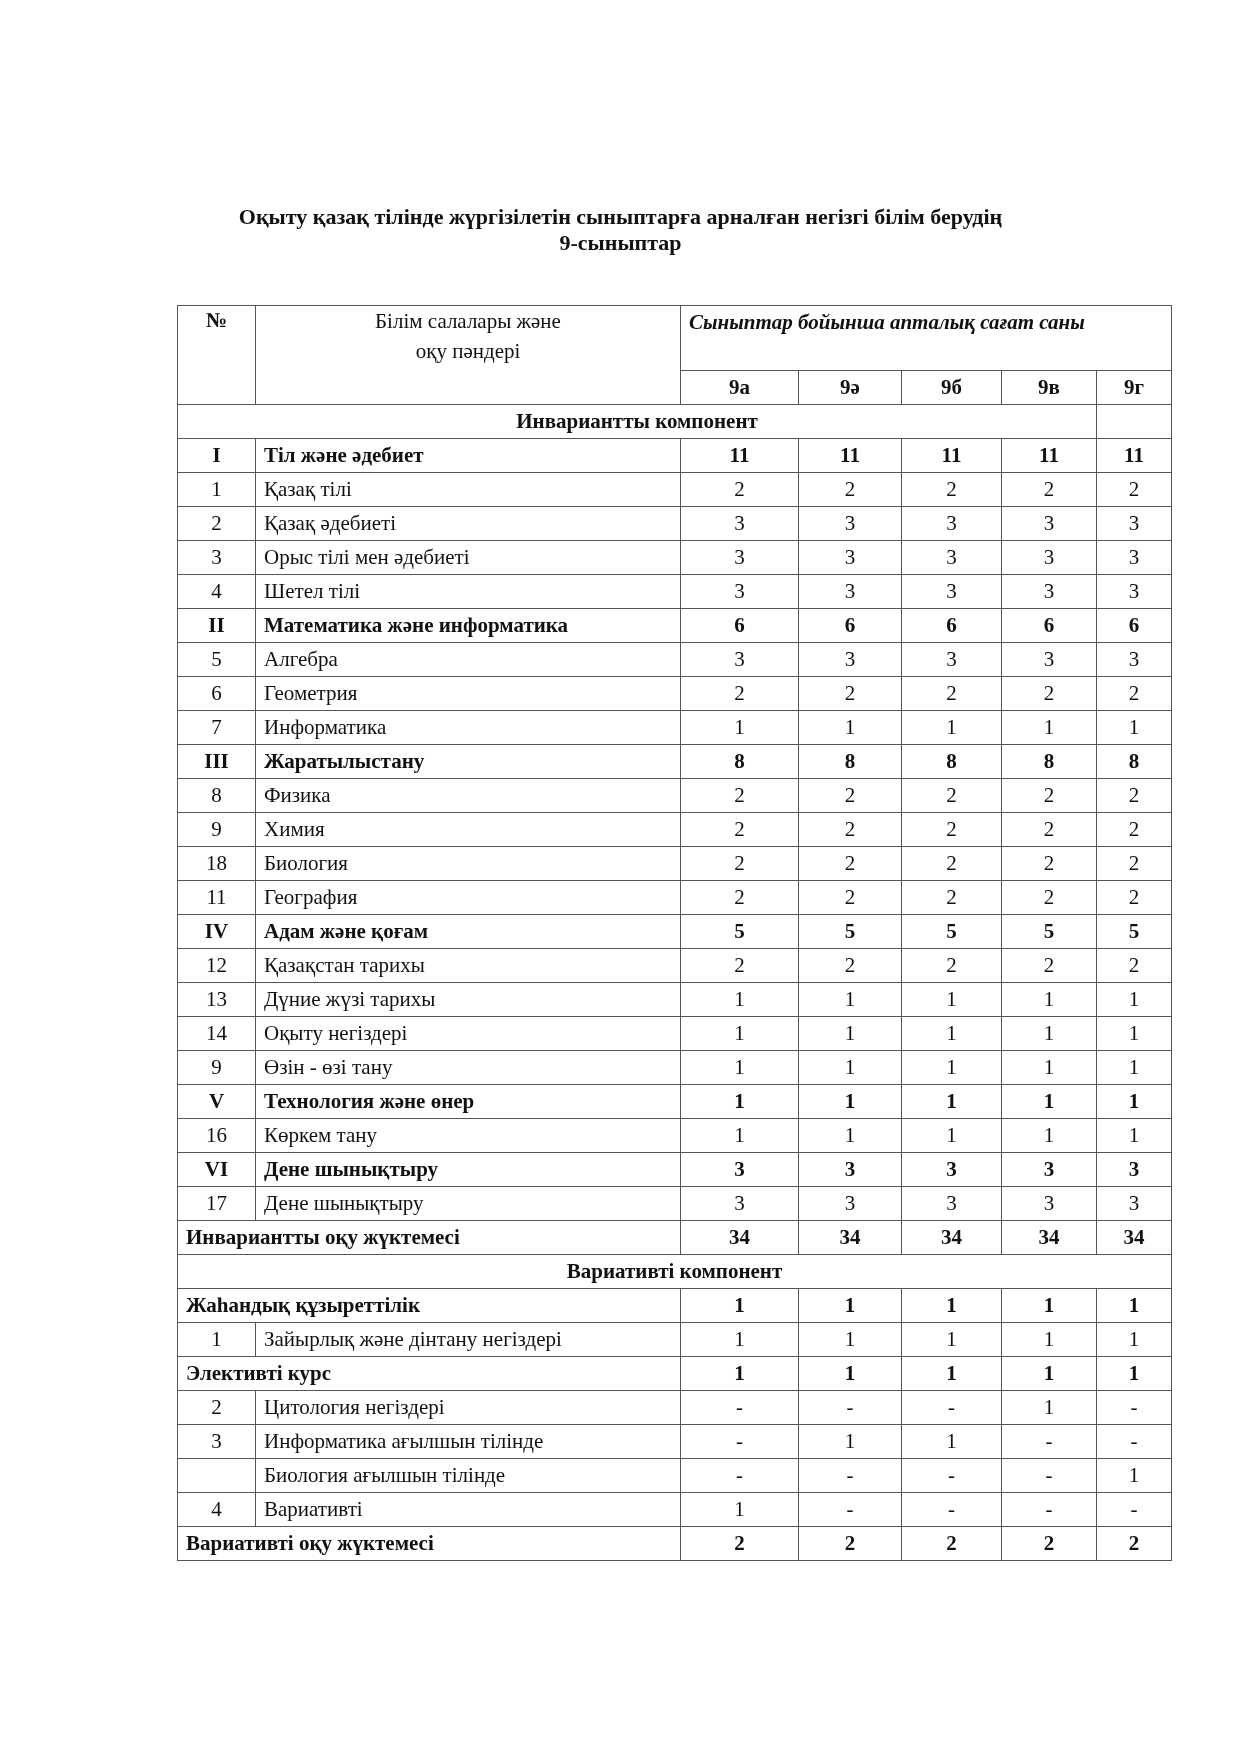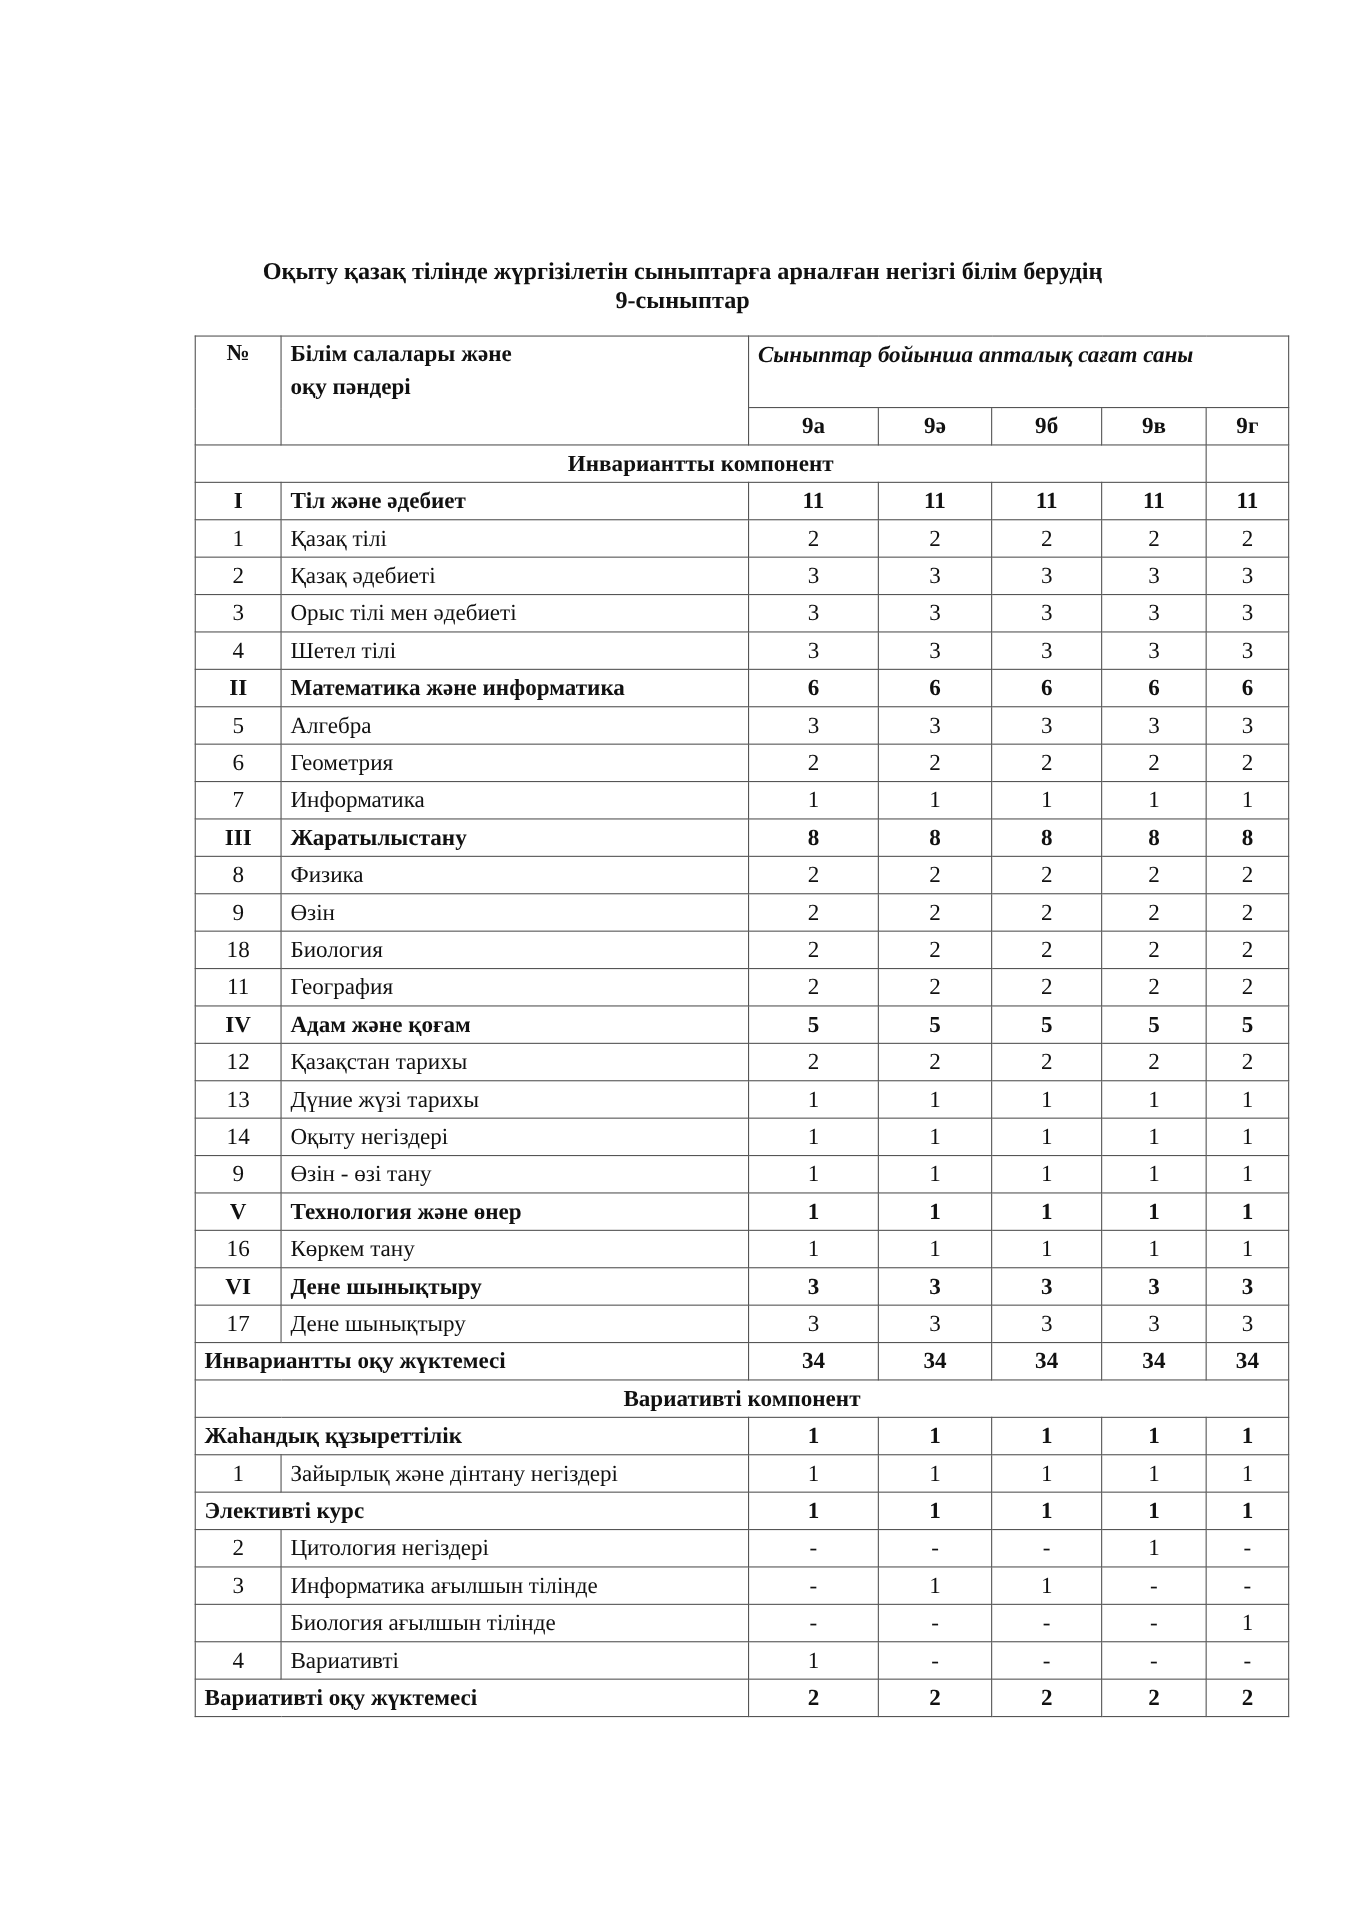--- a/index.html
+++ b/index.html
@@ -1,29 +1,29 @@
 <!DOCTYPE html>
 <html><head>
 <meta charset="utf-8">
 <style>
   html, body { margin: 0; padding: 0; background: #ffffff; }
   body { width: 1241px; height: 1755px; position: relative; overflow: hidden;
          font-family: "Liberation Serif", "DejaVu Serif", serif; color: #111; }
   .title { position: absolute; left: 0; width: 1241px; text-align: center;
-           font-weight: bold; font-size: 22px; line-height: 26px; top: 234px; }
+           font-weight: bold; font-size: 22px; line-height: 26px; top: 204px; }
   .title div { height: 26px; }
   table.plan { position: absolute; left: 177px; top: 305px; width: 994px;
                border-collapse: collapse; table-layout: fixed; font-size: 21px; }
   table.plan td { border: 1.4px solid #555; padding: 0 8px; height: 33px;
                   line-height: 33px; white-space: nowrap; overflow: hidden; }
   table.plan td.c { text-align: center; padding: 0; }
   table.plan td.b { font-weight: bold; }
   tr.hdr1 td { height: 62px; line-height: 28px; vertical-align: top; padding-top: 2px; }
   tr.hdr2 td { height: 33px; }
-  .hdr-subject { text-align: left; font-weight: bold; }
+  .hdr-subject { text-align: center; font-weight: normal; }
   .hdr-hours { font-weight: bold; text-align: justify; text-align-last: left; white-space: normal !important; font-style: italic; }
 </style>
 </head>
 <body>
 
 <div class="title">
   <div>Оқыту қазақ тілінде жүргізілетін сыныптарға арналған негізгі  білім берудің</div>
   <div>9-сыныптар</div>
 </div>
 
@@ -151,21 +151,21 @@
         <td class="c">8</td>
         <td>Физика</td>
         <td class="c">2</td>
         <td class="c">2</td>
         <td class="c">2</td>
         <td class="c">2</td>
         <td class="c">2</td>
       </tr>
       <tr>
         <td class="c">9</td>
-        <td>Өзін</td>
+        <td>Химия</td>
         <td class="c">2</td>
         <td class="c">2</td>
         <td class="c">2</td>
         <td class="c">2</td>
         <td class="c">2</td>
       </tr>
       <tr>
         <td class="c">18</td>
         <td>Биология</td>
         <td class="c">2</td>

